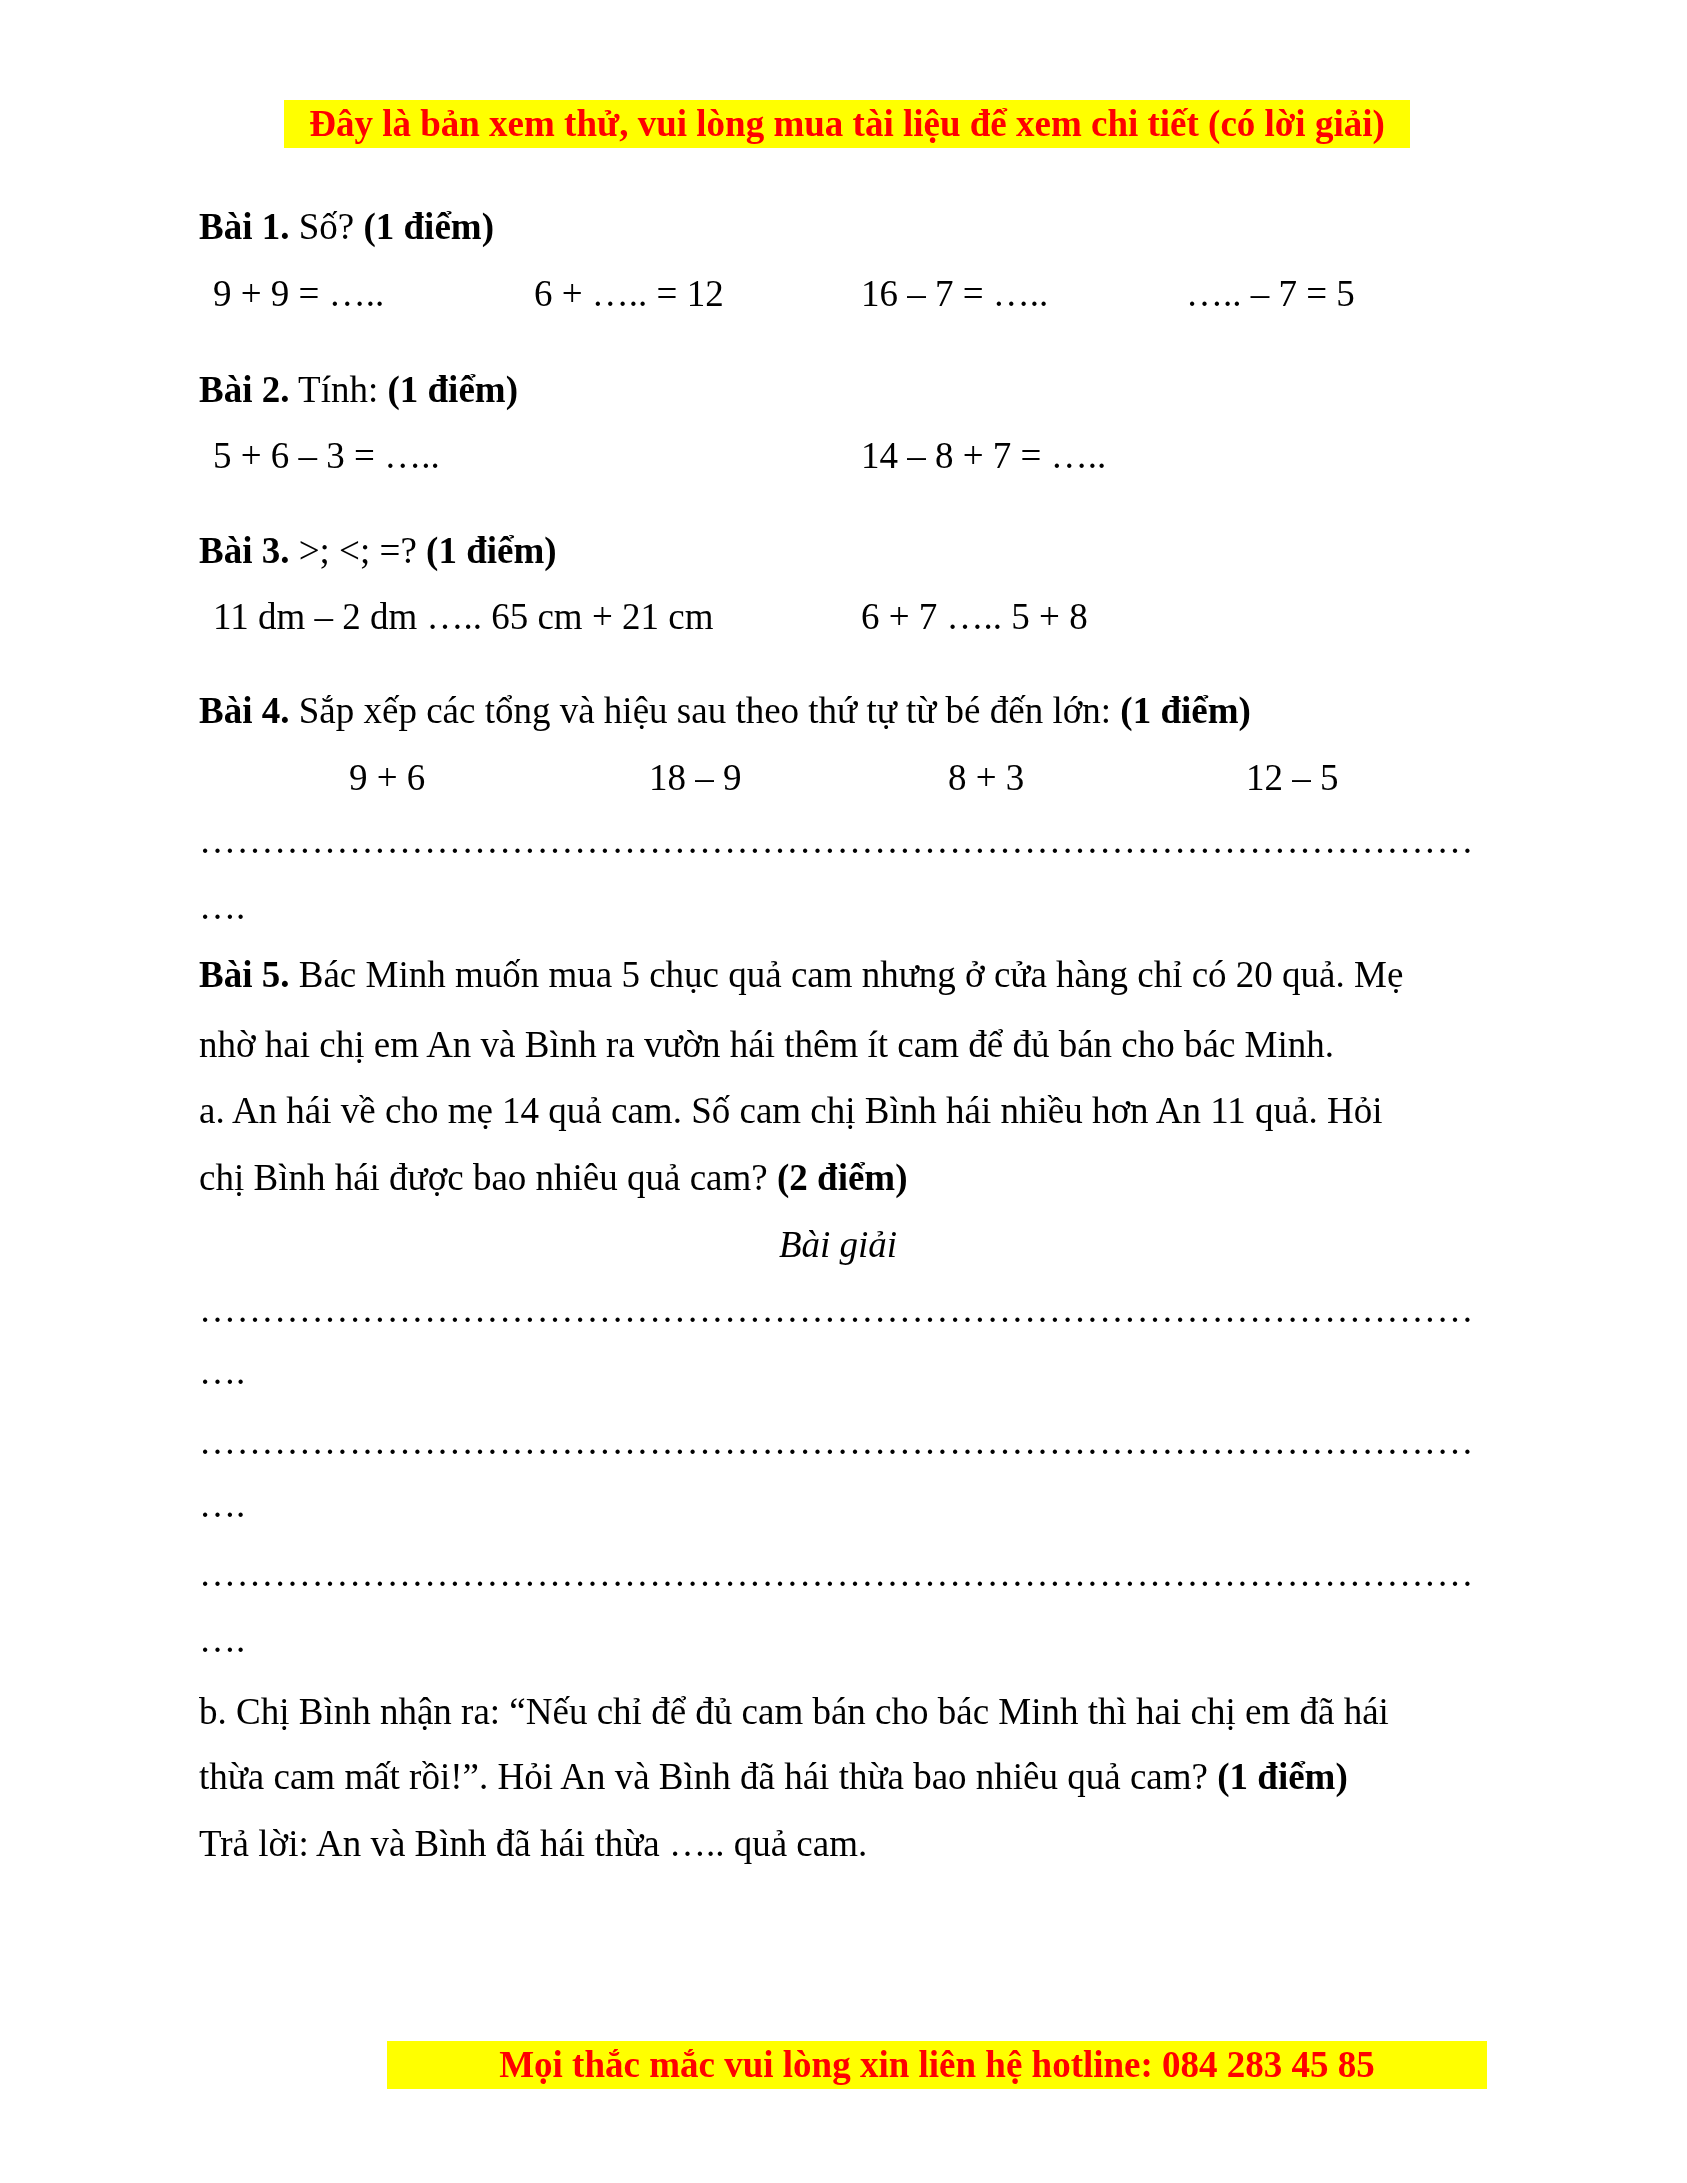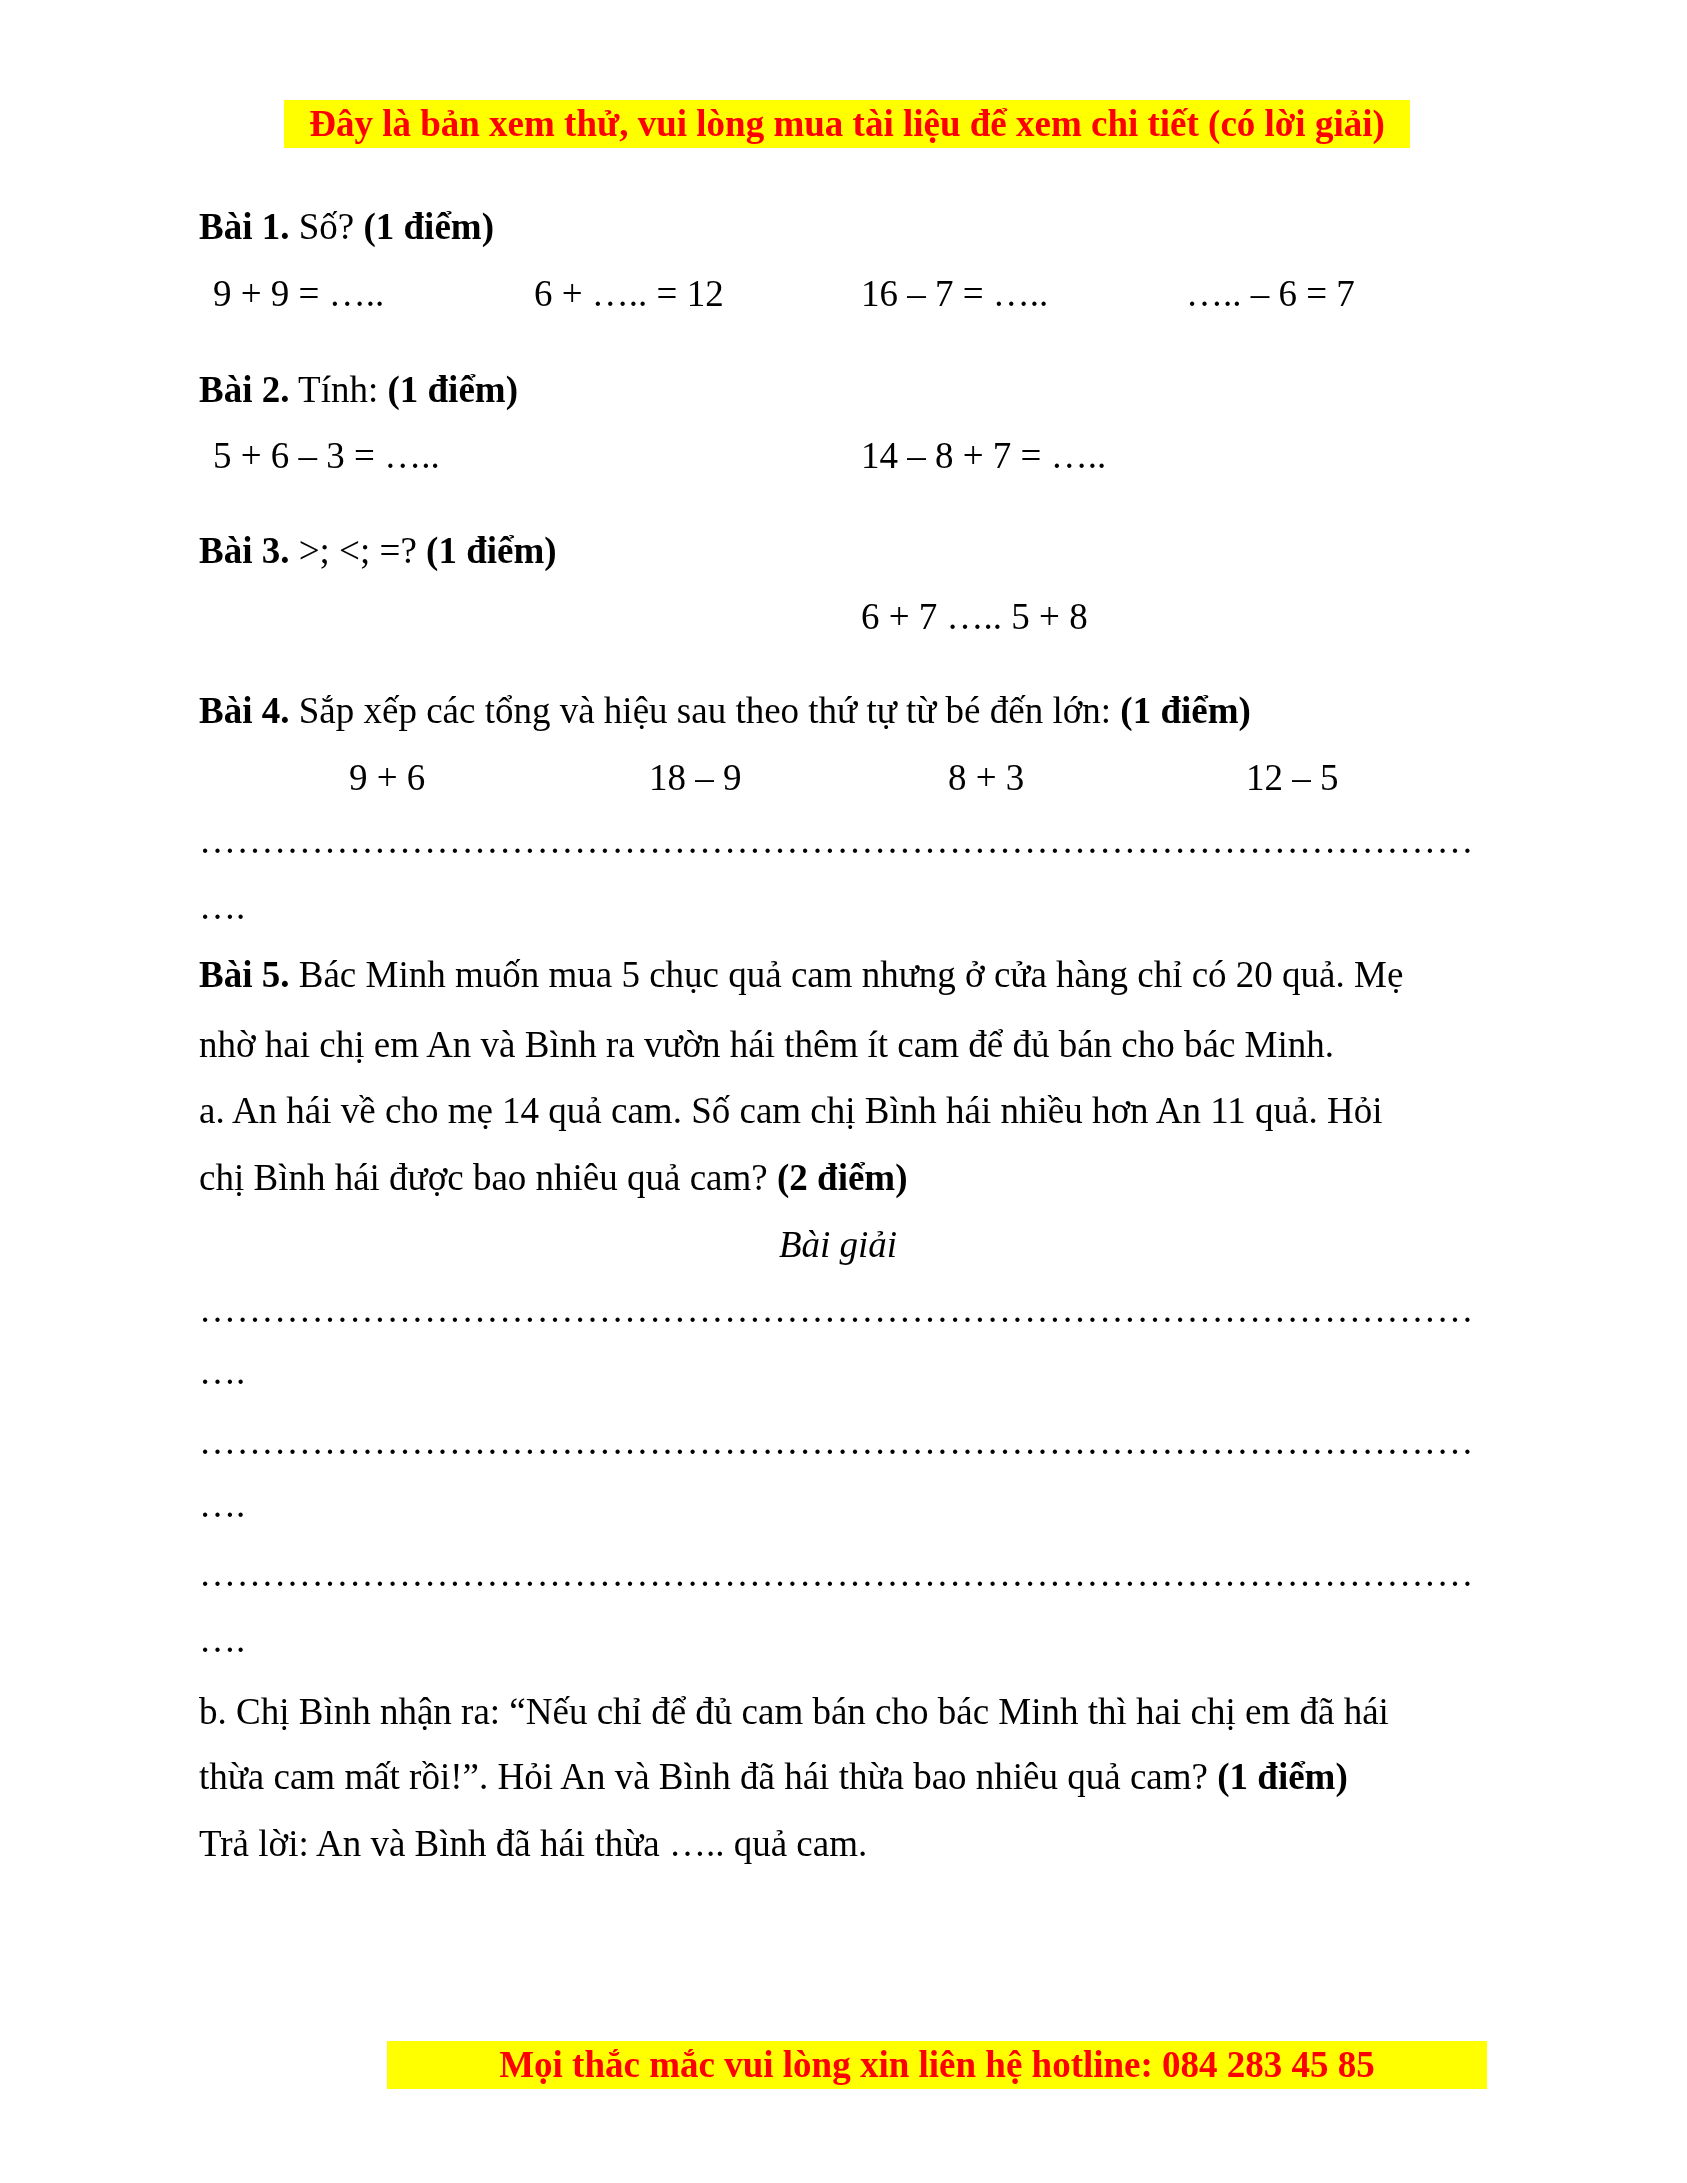--- a/index.html
+++ b/index.html
@@ -22,35 +22,36 @@
   <span>Đây là bản xem thử, vui lòng mua tài liệu để xem chi tiết (có lời giải)</span>
 </div>
 
 <div class="line" style="top:205px;">
   <span class="b">Bài 1.</span><span style="white-space:pre"> Số? </span><span class="b">(1 điểm)</span>
 </div>
 <div class="line" style="top:272px; left:0; width:1629px;">
   <span class="col" style="left:213px;">9 + 9 = …..</span>
   <span class="col" style="left:534px;">6 + ….. = 12</span>
   <span class="col" style="left:861px;">16 – 7 = …..</span>
-  <span class="col" style="left:1186px;">….. – 6 = 7</span>
+  <span class="col" style="left:1186px;">….. – 7 = 5</span>
 </div>
 
 <div class="line" style="top:368px;">
   <span class="b">Bài 2.</span><span style="white-space:pre"> Tính: </span><span class="b">(1 điểm)</span>
 </div>
 <div class="line" style="top:434px; left:0; width:1687px;">
   <span class="col" style="left:213px;">5 + 6 – 3 = …..</span>
   <span class="col" style="left:861px;">14 – 8 + 7 = …..</span>
 </div>
 
 <div class="line" style="top:529px;">
   <span class="b">Bài 3.</span><span style="white-space:pre"> &gt;; &lt;; =? </span><span class="b">(1 điểm)</span>
 </div>
 <div class="line" style="top:595px; left:0; width:1687px;">
+  <span class="col" style="left:213px;">11 dm – 2 dm ….. 65 cm + 21 cm</span>
   <span class="col" style="left:861px;">6 + 7 ….. 5 + 8</span>
 </div>
 
 <div class="line" style="top:689px;">
   <span class="b">Bài 4.</span><span style="white-space:pre"> Sắp xếp các tổng và hiệu sau theo thứ tự từ bé đến lớn: </span><span class="b">(1 điểm)</span>
 </div>
 <div class="line" style="top:756px; left:0; width:1687px;">
   <span class="col" style="left:349px;">9 + 6</span>
   <span class="col" style="left:649px;">18 – 9</span>
   <span class="col" style="left:948px;">8 + 3</span>

